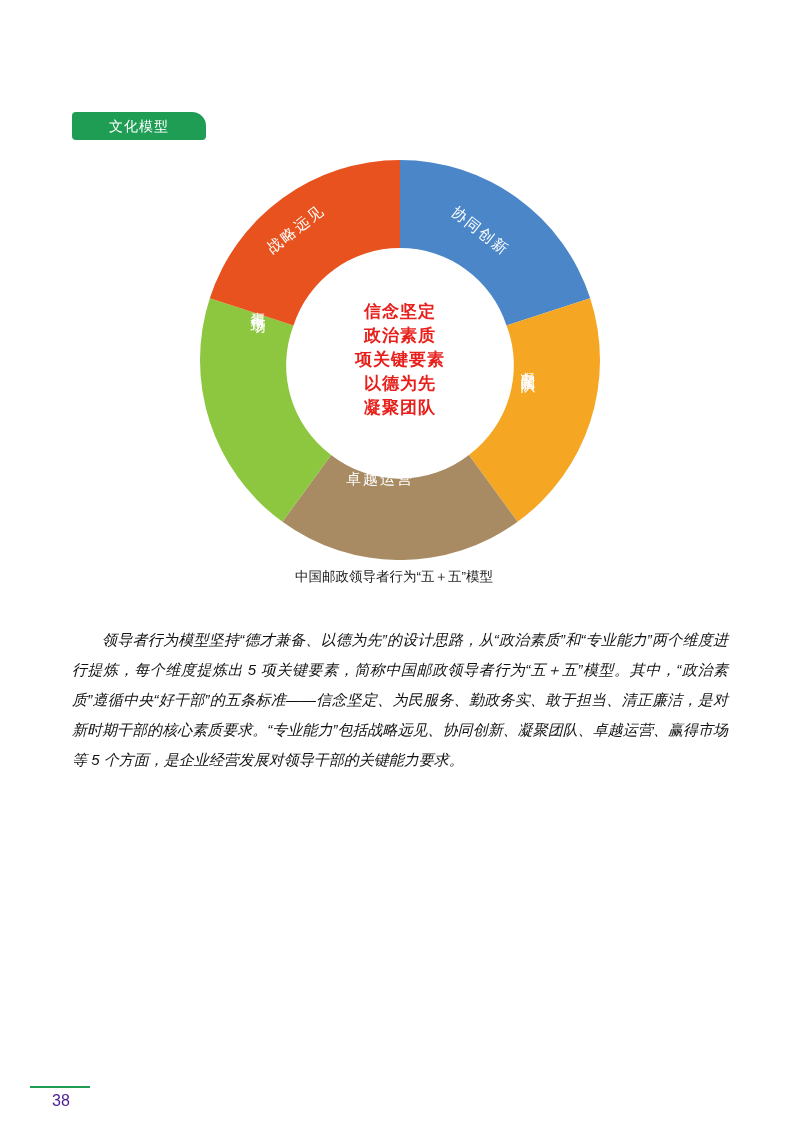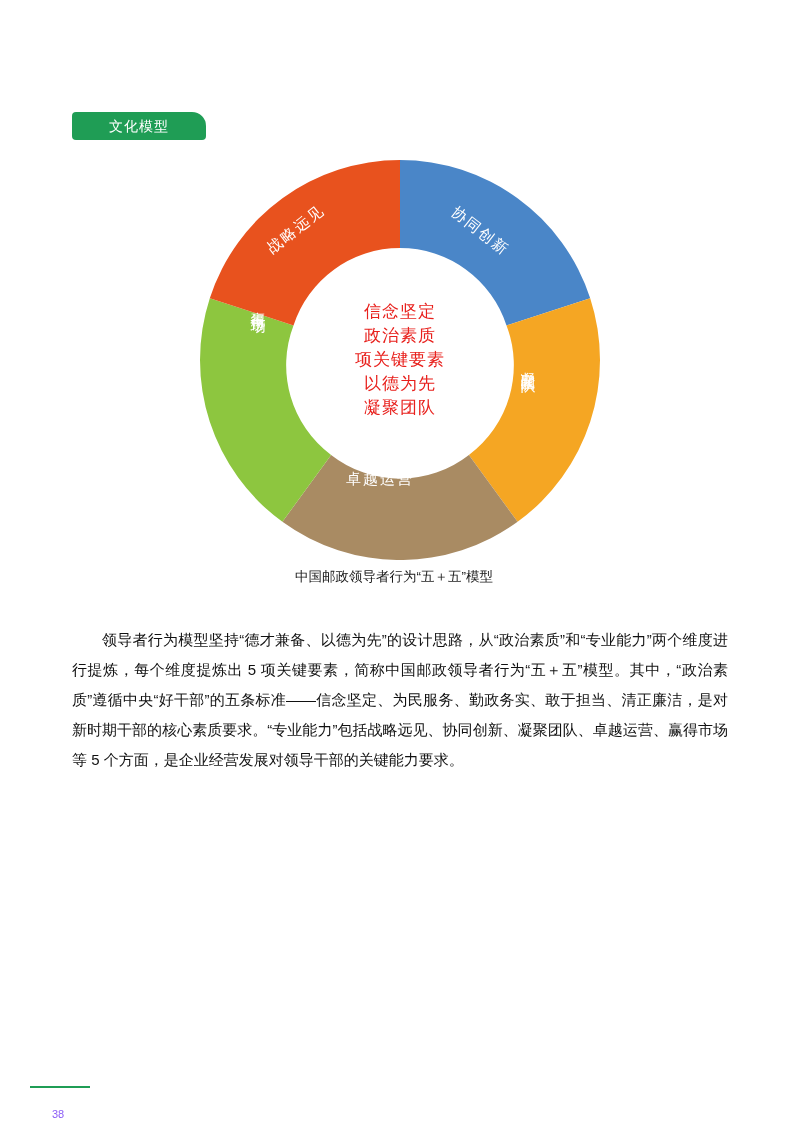--- a/index.html
+++ b/index.html
@@ -50,21 +50,21 @@
   .donut svg {
     display: block;
   }
   .center-text {
     position: absolute;
     left: 50%;
     top: 50%;
     transform: translate(-50%, -50%);
     text-align: center;
     color: #e8201c;
-    font-weight: normal;
+    font-weight: bold;
     font-size: 17px;
     line-height: 24px;
     letter-spacing: 1px;
     white-space: nowrap;
   }
   .figure-caption {
     position: absolute;
     left: 0;
     top: 408px;
     width: 788px;
@@ -95,38 +95,38 @@
     top: 625px;
     width: 656px;
     font-size: 15px;
     line-height: 30px;
     color: #111111;
     text-align: justify;
   }
   .body-text p {
     margin: 0 0 0 0;
     text-indent: 2em;
+    font-style: italic;
   }
 
   
   .footer-rule {
     position: absolute;
     left: 30px;
     top: 1086px;
     width: 60px;
     height: 2px;
     background: #1f9d55;
   }
   .page-number {
     position: absolute;
     left: 52px;
     top: 1092px;
-    font-size: 11px;
-    color: #8b5cf6;
-    margin-top: 16px;
+    font-size: 16px;
+    color: #4c1d95;
   }
 </style>
 </head>
 <body>
 
 <div class="section-tag">文化模型</div>
 
 <div class="figure-wrap">
 
   <div class="donut">

